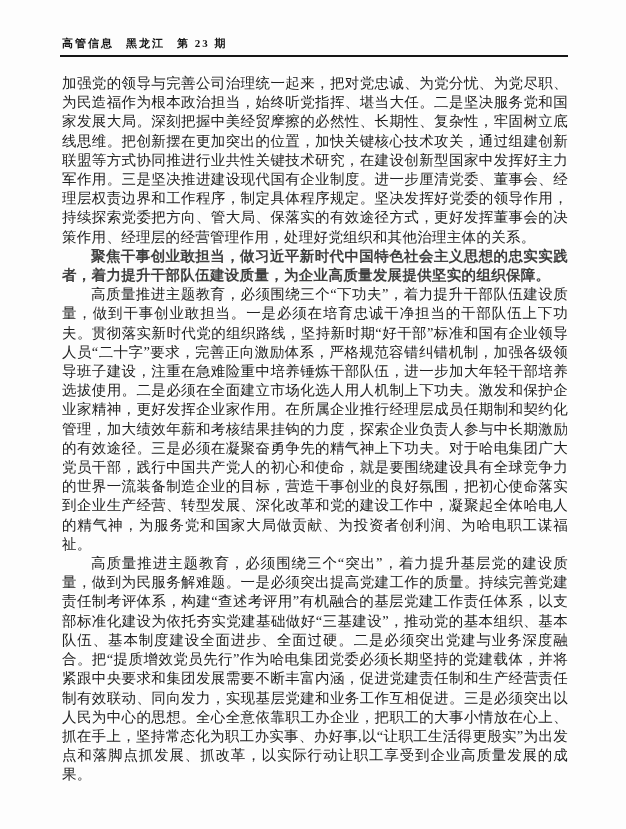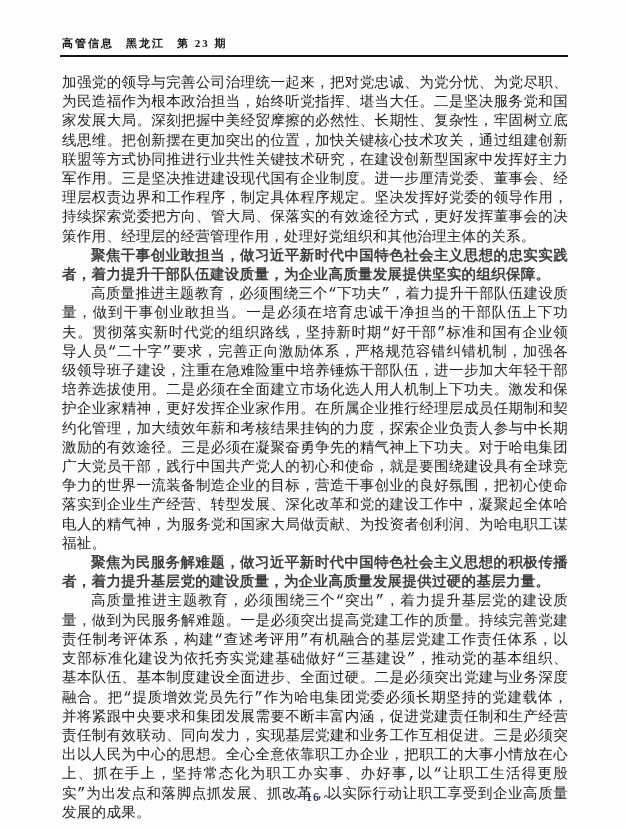--- a/index.html
+++ b/index.html
@@ -42,21 +42,20 @@
     font-size: 14.5px;
     line-height: 19.2px;
     text-align: justify;
     letter-spacing: 0.3px;
     color: #222222;
   }
   .doc-body p {
     margin: 0;
     padding: 0;
     text-indent: 2em;
-    font-family: Liberation Mono, monospace;
   }
   .doc-body p.continued {
     text-indent: 0;
   }
   .doc-body p.bold-lead {
     font-weight: 700;
     color: #404040;
   }
   .page-footer {
     position: absolute;
@@ -82,21 +81,17 @@
       <span class="seg">高管信息</span><span class="seg">黑龙江</span><span class="seg">第 23 期</span>
     </div>
   </div>
 
   <hr class="header-rule">
 
   <div class="doc-body">
     <p class="continued">加强党的领导与完善公司治理统一起来，把对党忠诚、为党分忧、为党尽职、为民造福作为根本政治担当，始终听党指挥、堪当大任。二是坚决服务党和国家发展大局。深刻把握中美经贸摩擦的必然性、长期性、复杂性，牢固树立底线思维。把创新摆在更加突出的位置，加快关键核心技术攻关，通过组建创新联盟等方式协同推进行业共性关键技术研究，在建设创新型国家中发挥好主力军作用。三是坚决推进建设现代国有企业制度。进一步厘清党委、董事会、经理层权责边界和工作程序，制定具体程序规定。坚决发挥好党委的领导作用，持续探索党委把方向、管大局、保落实的有效途径方式，更好发挥董事会的决策作用、经理层的经营管理作用，处理好党组织和其他治理主体的关系。</p>
     <p class="bold-lead">聚焦干事创业敢担当，做习近平新时代中国特色社会主义思想的忠实实践者，着力提升干部队伍建设质量，为企业高质量发展提供坚实的组织保障。</p>
     <p>高质量推进主题教育，必须围绕三个“下功夫”，着力提升干部队伍建设质量，做到干事创业敢担当。一是必须在培育忠诚干净担当的干部队伍上下功夫。贯彻落实新时代党的组织路线，坚持新时期“好干部”标准和国有企业领导人员“二十字”要求，完善正向激励体系，严格规范容错纠错机制，加强各级领导班子建设，注重在急难险重中培养锤炼干部队伍，进一步加大年轻干部培养选拔使用。二是必须在全面建立市场化选人用人机制上下功夫。激发和保护企业家精神，更好发挥企业家作用。在所属企业推行经理层成员任期制和契约化管理，加大绩效年薪和考核结果挂钩的力度，探索企业负责人参与中长期激励的有效途径。三是必须在凝聚奋勇争先的精气神上下功夫。对于哈电集团广大党员干部，践行中国共产党人的初心和使命，就是要围绕建设具有全球竞争力的世界一流装备制造企业的目标，营造干事创业的良好氛围，把初心使命落实到企业生产经营、转型发展、深化改革和党的建设工作中，凝聚起全体哈电人的精气神，为服务党和国家大局做贡献、为投资者创利润、为哈电职工谋福祉。</p>
-    <p class="bold-lead">聚焦为民服务解难题，做习近平新时代中国特色社会主义思想的积极传播者，着力提升基层党的建设质量，为企业高质量发展提供过硬的基层力量。</p>
     <p>高质量推进主题教育，必须围绕三个“突出”，着力提升基层党的建设质量，做到为民服务解难题。一是必须突出提高党建工作的质量。持续完善党建责任制考评体系，构建“查述考评用”有机融合的基层党建工作责任体系，以支部标准化建设为依托夯实党建基础做好“三基建设”，推动党的基本组织、基本队伍、基本制度建设全面进步、全面过硬。二是必须突出党建与业务深度融合。把“提质增效党员先行”作为哈电集团党委必须长期坚持的党建载体，并将紧跟中央要求和集团发展需要不断丰富内涵，促进党建责任制和生产经营责任制有效联动、同向发力，实现基层党建和业务工作互相促进。三是必须突出以人民为中心的思想。全心全意依靠职工办企业，把职工的大事小情放在心上、抓在手上，坚持常态化为职工办实事、办好事,以“让职工生活得更殷实”为出发点和落脚点抓发展、抓改革，以实际行动让职工享受到企业高质量发展的成果。</p>
   </div>
 
-  <div class="page-footer">
-    <span class="page-number">~ 16 ~</span>
-  </div>
 
 </div>
 
 </body></html>

